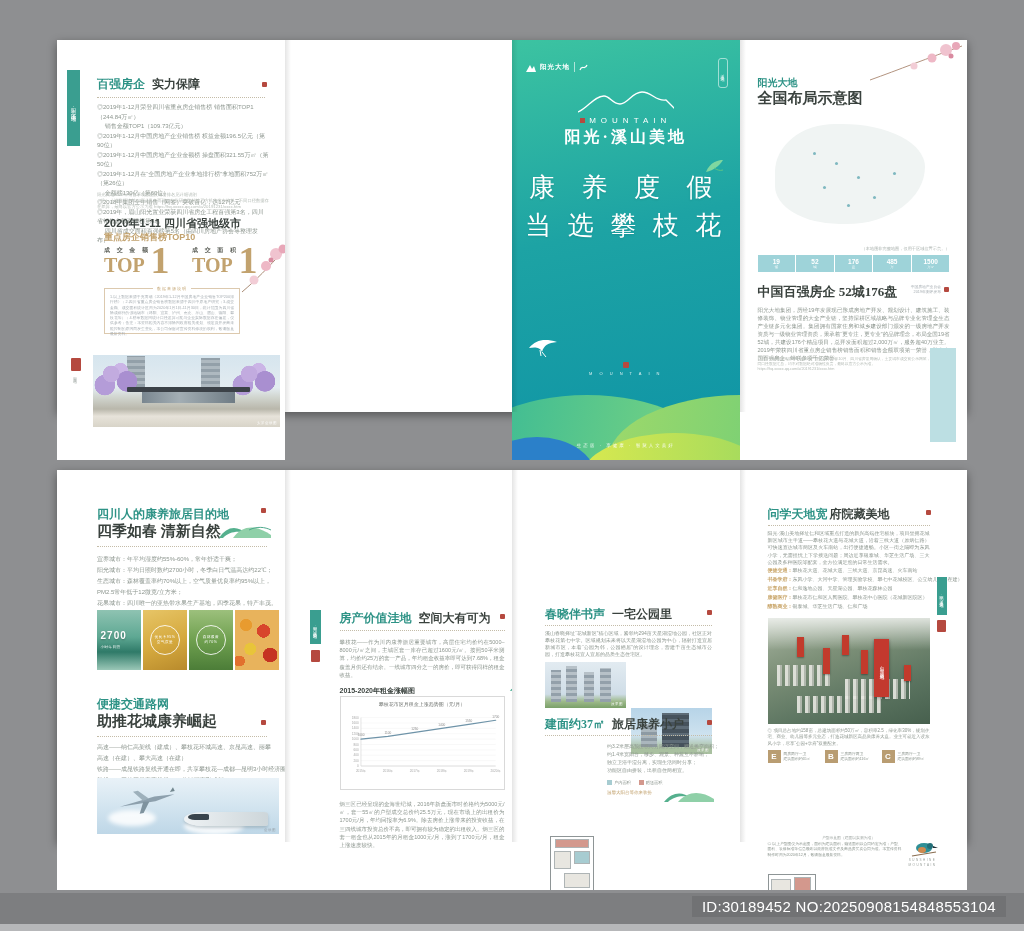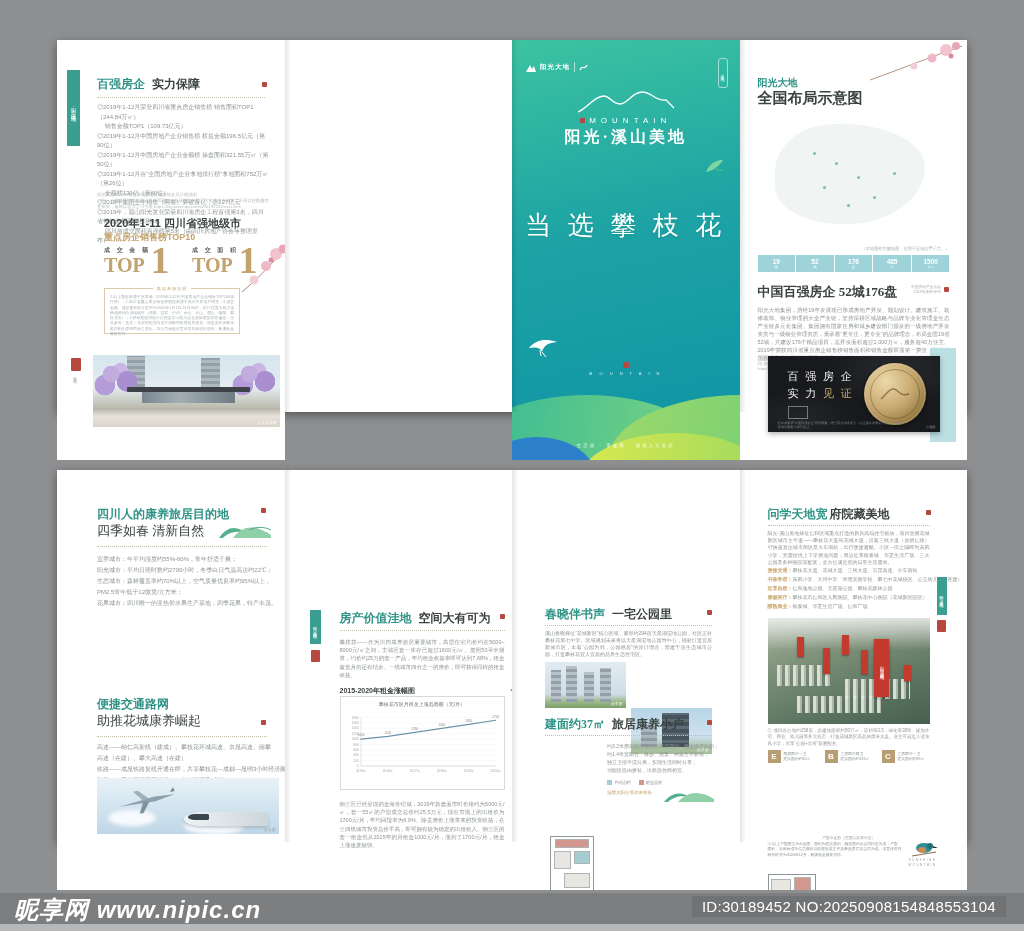--- a/index.html
+++ b/index.html
@@ -17,21 +17,21 @@
 #p4{left:682.5px;background:#fff}
 #b1{left:0;background:#fff}
 #b2{left:227.5px;background:#fff}
 #b3{left:455px;background:#fff}
 #b4{left:682.5px;background:#fff}
 .fold{position:absolute;top:0;height:100%;width:10px;pointer-events:none;background:linear-gradient(to right,rgba(0,0,0,.10),rgba(0,0,0,0) 60%)}
 .teal{color:#2e9386}
 .dark{color:#3a423e}
 .goldc{color:#c2a26e}
 .stitle{font-family:"Liberation Serif","DejaVu Serif",serif;font-weight:700;font-size:12px;white-space:nowrap}
-.btitle{font-family:"Liberation Serif","DejaVu Serif",serif;font-weight:400;font-size:13px;white-space:nowrap}
+.btitle{font-family:"Liberation Serif","DejaVu Serif",serif;font-weight:700;font-size:15px;white-space:nowrap}
 .dotline{border-top:1px dotted #c4bca8;height:0}
 .mark{background:#b5493f;border-radius:1px}
 .para{color:#8d968f;text-align:justify}
 .vtab{background:#3a9e90;color:#fff;writing-mode:vertical-rl;display:flex;align-items:center;justify-content:center;letter-spacing:1px}
 .caption{position:absolute;right:3px;bottom:2px;font-size:3.5px;color:rgba(255,255,255,.92);letter-spacing:.5px}
 
 .p1-bullet{font-size:6px;line-height:9.5px;color:#8d968f}
 .p1-note{font-size:4.3px;line-height:6px;color:#b3bab4;white-space:pre-line}
 .top1{display:flex;align-items:flex-end}
 .top1 .col{display:flex;flex-direction:column}
@@ -220,20 +220,21 @@
       </svg>
       <div class="ab brandrow" style="left:0;right:0;top:76px">
         <span class="sq"></span>
         <span class="en">MOUNTAIN</span>
       </div>
       <div class="ab serif" style="left:0;right:0;top:87px;text-align:center;color:#fff;font-size:16px;letter-spacing:3px;font-weight:700">阳光·溪山美地</div>
       <svg class="ab" style="left:192px;top:118px" width="20" height="16" viewBox="0 0 20 16">
         <path d="M2,14 C6,4 14,2 19,2 C15,8 10,12 2,14 Z" fill="#7fd7a0"></path>
           <path d="M10,10 C13,12 16,13 19,12" stroke="#5cc487" stroke-width="1" fill="none"></path>
       </svg>
+      <div class="ab headline serif" style="left:0;right:0;top:130px;letter-spacing:10px">康 养 度 假</div>
       <div class="ab headline serif" style="left:0;right:0;top:168px;letter-spacing:5px">当 选 攀 枝 花</div>
       <svg class="ab" style="left:16px;top:296px" width="30" height="22" viewBox="0 0 30 22">
         <path d="M1,12 C8,4 16,2 29,6 C20,7 16,9 14,16 C12,11 7,11 1,12 Z" fill="#fff"></path>
         <path d="M14,16 L18,21 M12,14 L13,20" stroke="#fff" stroke-width="1"></path>
       </svg>
       <div class="ab mark" style="left:50%;top:322px;width:6px;height:6px;transform:translateX(-50%)"></div>
       <div class="ab" style="left:0;right:0;top:331px;text-align:center;font-size:4px;letter-spacing:3px;color:rgba(255,255,255,.85)">M O U N T A I N</div>
       <div class="waves">
         <div class="hill" style="left:-50px;bottom:-60px;width:250px;height:125px;background:linear-gradient(100deg,#35b897,#7fd67f)"></div>
         <div class="hill" style="left:95px;bottom:-70px;width:270px;height:135px;background:linear-gradient(100deg,#9ed96a,#5ec97d)"></div>
@@ -282,36 +283,20 @@
           </div>
       </div>
       <div class="ab serif dark" style="left:18px;top:243px;font-size:13px;font-weight:700">中国百强房企  52城176盘</div>
       <div class="ab cn-note" style="right:26px;top:245px">中国房地产业协会
 2019年测评发布</div>
       <div class="ab mark" style="right:18px;top:247px;width:5px;height:5px"></div>
       <div class="ab para" style="left:18px;top:266px;width:192px;font-size:5.5px;line-height:8px">阳光大地集团，历经19年发展现已形成房地产开发、规划设计、建筑施工、装修装饰、物业管理的大全产业链，坚持深耕区域战略与品牌专业化管理全生态产业链多元化集团。集团拥有国家住房和城乡建设部门颁发的一级房地产开发资质与一级物业管理资质，秉承着“更专注，更专业”的品牌理念，布局全国19省52城，共建设176个精品项目，总开发面积超过2,000万㎡，服务超40万业主。2019年荣获四川省重点房企销售榜销售面积和销售金额双项第一荣誉，跻身中国百强房企，蝉联多项千亿荣誉。</div>
       <div class="ab footnote" style="left:18px;top:317px;width:192px">（注）荣誉数据来源于中国房地产业协会2019年10月、四川省房管局确认，主要城市成交前公示网签，以及其他不同口径数据汇总，均不对数据绝对准确性负责，最终以官方公示为准。
 https://hq.xxxxx.qq.com/a/20191231/xxxx.htm</div>
       <div class="ab" style="left:190px;top:308px;width:26px;height:94px;background:#bcdfe3"></div>
-      <div class="ab award" style="left:28px;top:316px;width:172px;height:76px">
-        <div class="ab serif" style="left:20px;top:13px;color:#f2f2ee;font-size:11px;letter-spacing:2px">百 强 房 企</div>
-        <div class="ab serif" style="left:20px;top:30px;font-size:11px;letter-spacing:2px">
-          <span style="color:#f2f2ee">实 力</span>
-          <span style="color:#c9ab6f">见 证</span>
-        </div>
-        <div class="ab" style="left:20px;top:50px;width:20px;height:13px;border:1px solid rgba(255,255,255,.4)"></div>
-        <div class="ab coin" style="left:96px;top:7px;width:62px;height:62px">
-          <div class="ring"></div>
-          <svg class="ab" style="left:16px;top:22px" width="30" height="16" viewBox="0 0 30 16">
-              <path d="M1,14 C6,10 9,3 14,4 C19,5 20,12 29,9" stroke="rgba(80,58,20,.55)" stroke-width="1.4" fill="none"></path>
-            </svg>
-        </div>
-        <div class="ab" style="left:10px;right:34px;bottom:3px;font-size:3.2px;color:#7e858b">近年来荣获“中国百强房企”系列荣誉，综合实力持续提升，以品质兑现美好人居，以实力见证城市更新与康养生活。</div>
-        <div class="ab" style="right:4px;bottom:3px;font-size:3.2px;color:#8b8f93">示意图</div>
-      </div>
     </div>
 
     <div class="fold" style="left:227.5px"></div>
     <div class="fold" style="left:455px"></div>
     <div class="fold" style="left:682.5px"></div>
   </div>
 
   <div class="sheet" id="sheet-bottom">
 
     <div class="ab photo art-city" style="left:227.5px;top:0;width:455px;height:118px">
@@ -334,20 +319,39 @@
         <path d="M14,16 C24,2 38,3 52,13 L52,16 Z" fill="#8fd0a8"></path>
         <path d="M30,8 C38,4 46,5 52,8" stroke="#4da98c" stroke-width="1" fill="none"></path>
       </svg>
       <div class="ab mark" style="left:204px;top:38px;width:5px;height:5px"></div>
       <div class="ab dotline" style="left:40px;top:76px;width:170px"></div>
       <div class="ab" style="left:40px;top:84px;width:175px">
         <div class="fact">宜养城市：年平均湿度约55%-60%，常年舒适干爽；</div>
         <div class="fact">阳光城市：平均日照时数约2700小时，冬季白日气温高达约22℃；</div>
         <div class="fact" style="white-space:normal">生态城市：森林覆盖率约70%以上，空气质量优良率约95%以上，PM2.5常年低于12微克/立方米；</div>
         <div class="fact">花果城市：四川唯一的亚热带水果生产基地，四季花果，特产丰茂。</div>
+      </div>
+      <div class="ab pr" style="left:40px;top:140px;width:182px;height:60px">
+        <div class="pcell art-lake">
+          <div class="ov-big">2700</div>
+          <div class="ov-sm">小时年日照</div>
+        </div>
+        <div class="pcell art-field">
+          <div class="circ">
+              <span>优良率95%</span>
+              <span>空气质量</span>
+            </div>
+        </div>
+        <div class="pcell art-forest">
+          <div class="circ">
+              <span>森林覆盖</span>
+              <span>约70%</span>
+            </div>
+        </div>
+        <div class="pcell art-fruit"></div>
       </div>
       <div class="ab stitle teal" style="left:40px;top:226px">便捷交通路网</div>
       <div class="ab btitle dark" style="left:40px;top:242px">助推花城康养崛起</div>
       <div class="ab mark" style="left:204px;top:250px;width:5px;height:5px"></div>
       <div class="ab dotline" style="left:40px;top:266px;width:170px"></div>
       <div class="ab" style="left:40px;top:272px;width:178px">
         <div class="fact" style="white-space:normal">高速——纳仁高架线（建成）、攀枝花环城高速、京昆高速、丽攀高速（在建）、攀大高速（在建）</div>
         <div class="fact">铁路——成昆铁路复线开通在即，共享攀枝花—成都—昆明3小时经济圈。</div>
         <div class="fact">航线——攀枝花保安营机场，50分钟可直飞成都。</div>
       </div>
@@ -556,19 +560,15 @@
       <div class="ab" style="left:160px;top:393px;width:46px;text-align:center;font-size:3px;letter-spacing:1.5px;color:#9aa19c">MOUNTAIN</div>
     </div>
 
     <div class="fold" style="left:227.5px"></div>
     <div class="fold" style="left:455px"></div>
     <div class="fold" style="left:682.5px"></div>
   </div>
 
   <div class="footer"></div>
   <div class="footer-strip"></div>
-  <div class="wm">
-    <span>昵享网</span>
-    <span>www.nipic.cn</span>
-  </div>
   <div class="idbox">ID:30189452 NO:20250908154848553104</div>
 
 </div>
 
 </body></html>

